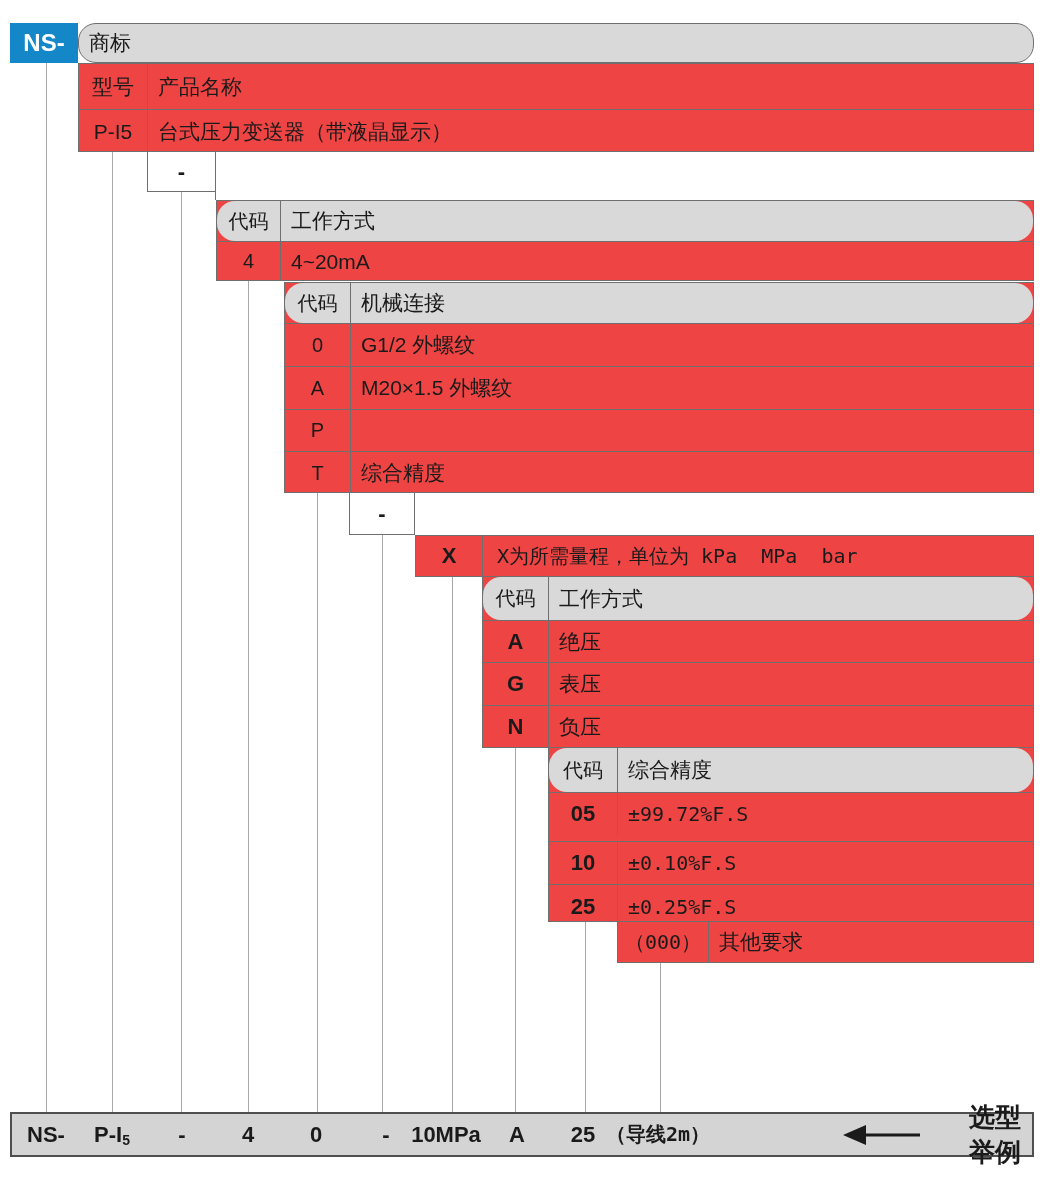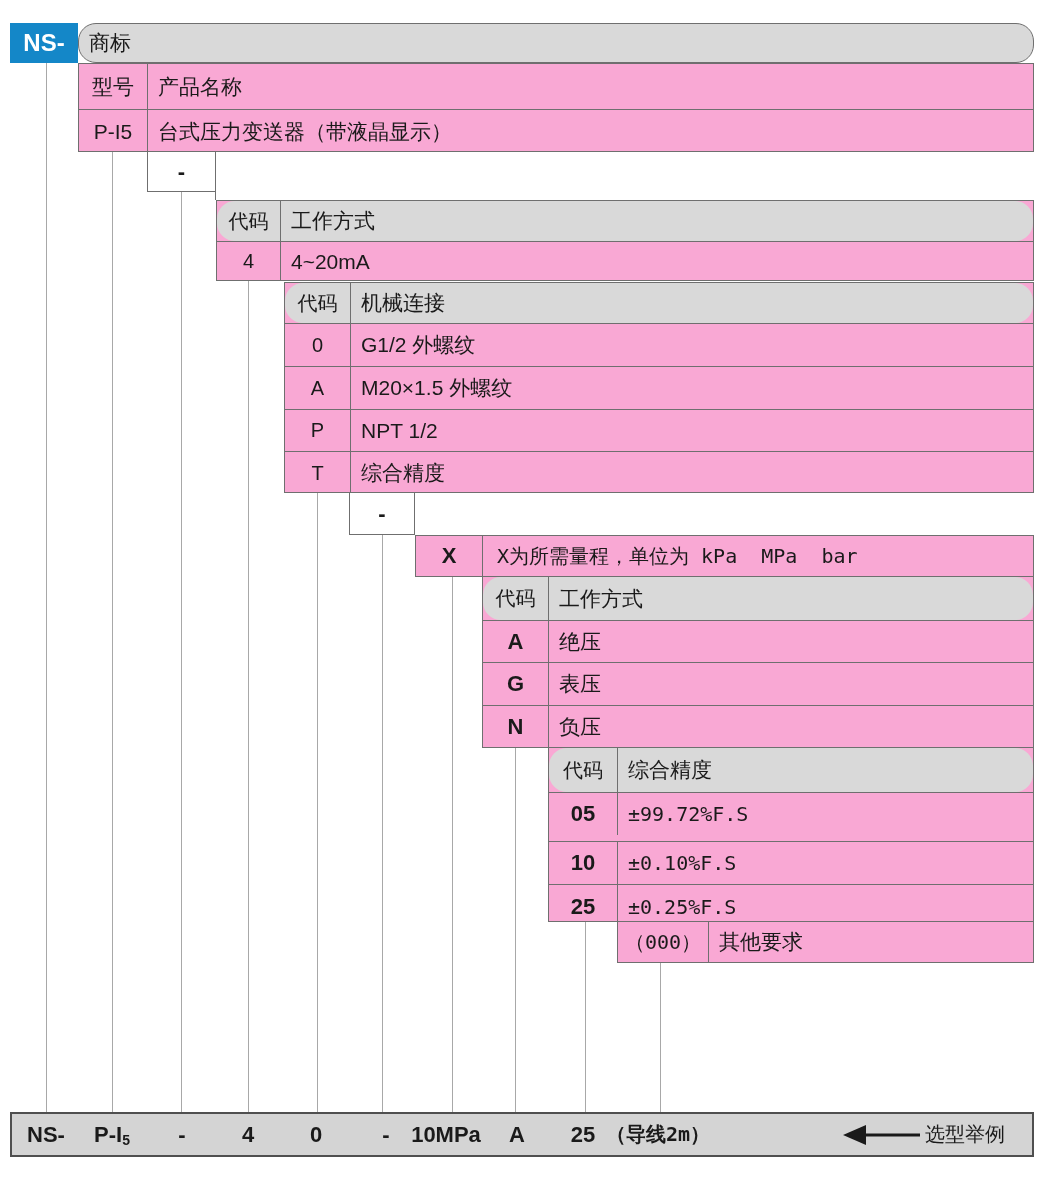--- a/index.html
+++ b/index.html
@@ -10,40 +10,40 @@
     --dropline:#a8a8a8;
     --ink:#1a1a1a;
   }
   html,body{margin:0;padding:0;background:#fff;}
   .page{
     position:relative;width:1045px;height:1184px;background:#ffffff;
     font-family:"Liberation Sans","DejaVu Sans",sans-serif;color:var(--ink);
     overflow:hidden;
   }
   .abs{position:absolute;box-sizing:border-box;}
-  .tbl{border:1px solid var(--line);background:#f9a8d4;}
+  .tbl{border:1px solid var(--line);background:#ef4444;}
   .tbl.notop{border-top:none;}
   .trow{display:flex;border-top:1px solid var(--line);box-sizing:border-box;}
   .trow:first-child{border-top:none;}
   .hdr{background:var(--header-gray);border-radius:18px;}
   .ccode{display:flex;align-items:center;justify-content:center;border-right:1px solid var(--line);box-sizing:border-box;font-size:20px;flex:0 0 auto;}
   .cdesc{display:flex;align-items:center;padding-left:10px;font-size:21px;white-space:pre;flex:1 1 auto;box-sizing:border-box;text-align:center;}
   .bold{font-weight:bold;}
   .mono{font-family:"DejaVu Sans Mono",monospace;font-size:20px;}
   .brandbox{background:var(--brand-blue);color:#fff;display:flex;align-items:center;justify-content:center;font-weight:bold;font-size:24px;}
   .conn{border:1px solid var(--line);border-top:none;display:flex;align-items:center;justify-content:center;font-weight:bold;font-size:22px;background:#fff;}
   .vline{position:absolute;width:1px;background:var(--dropline);}
   .seg{position:absolute;width:1px;background:var(--line);}
   .bar{background:var(--bar-gray);border:2px solid #4f4f4f;}
   .bar-item{position:absolute;top:0;height:100%;display:flex;align-items:center;transform:translateX(-50%);font-weight:bold;font-size:22px;white-space:pre;}
   .bar-item sub{font-size:14px;line-height:1;align-self:flex-end;margin-bottom:8px;}
   .bar-note{font-size:20px;font-family:"DejaVu Sans Mono",monospace;}
   .arrow-head{position:absolute;width:0;height:0;border-top:10px solid transparent;border-bottom:10px solid transparent;border-right:23px solid var(--ink);top:50%;transform:translateY(-50%);}
   .arrow-line{position:absolute;height:3px;background:var(--ink);top:50%;transform:translateY(-50%);}
-  .bar-label{position:absolute;top:0;height:100%;display:flex;align-items:center;font-weight:normal;font-size:20px;}
+  .bar-label{position:absolute;top:0;height:100%;display:flex;align-items:center;font-weight:bold;font-size:26px;margin-left:44px;}
 </style>
 </head>
 <body>
 
 <div class="page">
 
   <div class="vline abs" style="left:46px;top:63px;height:1049px;"></div>
   <div class="vline abs" style="left:112px;top:152px;height:960px;"></div>
   <div class="vline abs" style="left:181px;top:192px;height:920px;"></div>
   <div class="vline abs" style="left:248px;top:281px;height:831px;"></div>
@@ -96,21 +96,20 @@
     <div class="trow" style="height:43px;">
       <div class="ccode" style="width:66px;">0</div>
       <div class="cdesc">G1/2 外螺纹</div>
     </div>
     <div class="trow" style="height:43px;">
       <div class="ccode" style="width:66px;">A</div>
       <div class="cdesc">M20×1.5 外螺纹</div>
     </div>
     <div class="trow" style="height:42px;">
       <div class="ccode" style="width:66px;">P</div>
-      <div class="cdesc">NPT 1/2</div>
     </div>
     <div class="trow" style="height:43px;">
       <div class="ccode" style="width:66px;">T</div>
       <div class="cdesc">综合精度</div>
     </div>
   </div>
 
   <div class="conn abs" style="left:349px;top:493px;width:66px;height:42px;">
     <span>-</span>
   </div>

